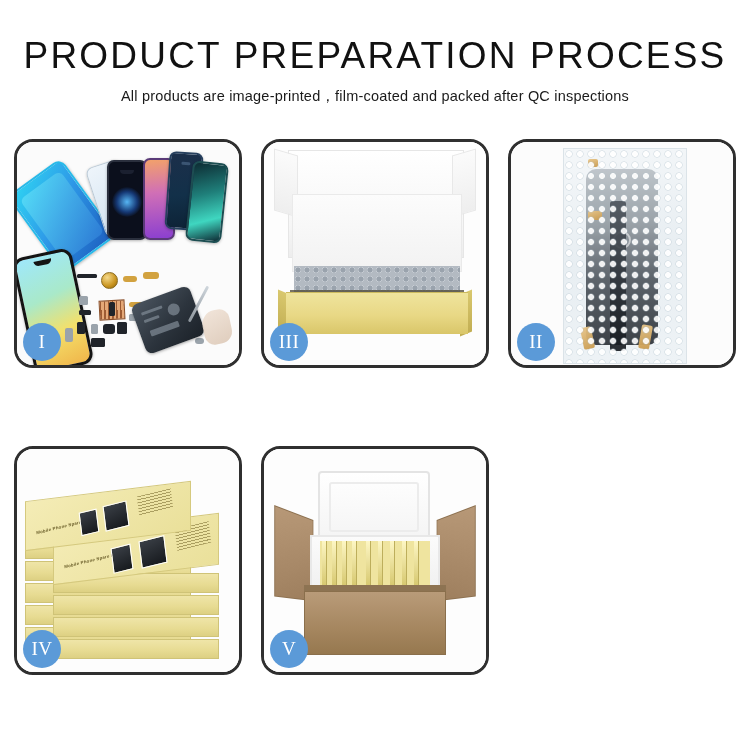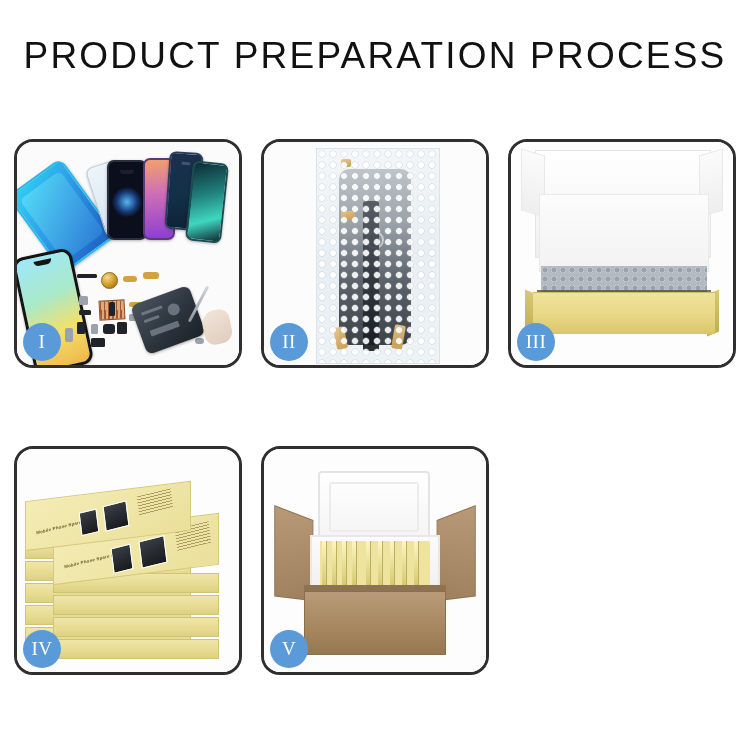--- a/index.html
+++ b/index.html
@@ -422,20 +422,21 @@
     background:#a98b66; border:1px solid #96795a; opacity:.9;
   }
 </style>
 </head>
 <body>
 
 <div id="page">
 
   <div id="header">
     <div id="title">PRODUCT PREPARATION PROCESS</div>
+    <div id="subtitle">All products are image-printed，film-coated and packed after QC inspections</div>
   </div>
 
   <div id="grid">
 
     <div class="panel">
       <div class="panel-scene p1-bg">
         <div class="phone p1-blue"></div>
         <div class="phone p1-glass"></div>
         <div class="phone p1-black"></div>
         <div class="phone p1-purple"></div>
@@ -468,47 +469,47 @@
           <i style="left:34px;top:12px;width:12px;height:12px;border-radius:50%;"></i>
           <i style="left:10px;top:30px;width:30px;height:6px;"></i>
         </div>
         <div class="p1-tweezer"></div>
         <div class="p1-hand"></div>
       </div>
       <div class="badge">I</div>
     </div>
 
     <div class="panel">
+      <div class="panel-scene p3-bg">
+        <div class="p3-lid"></div>
+        <div class="p3-lidflap-l"></div>
+        <div class="p3-lidflap-r"></div>
+        <div class="p3-foam"></div>
+        <div class="p3-bubblefill"></div>
+        <div class="p3-innerdark"></div>
+        <div class="p3-boxside-l"></div>
+        <div class="p3-boxside-r"></div>
+        <div class="p3-boxfront"></div>
+      </div>
+      <div class="badge">III</div>
+    </div>
+
+    <div class="panel">
       <div class="panel-scene p2-bg">
         <div class="p2-bag">
           <div class="p2-part"></div>
           <div class="p2-strip"></div>
           <div class="tape" style="left:24px;top:10px;width:10px;height:8px;"></div>
           <div class="tape" style="left:24px;top:62px;width:14px;height:9px;"></div>
           <div class="tape" style="left:18px;top:178px;width:11px;height:22px;transform:rotate(-12deg);"></div>
           <div class="tape" style="left:76px;top:176px;width:11px;height:24px;transform:rotate(10deg);"></div>
           <div class="p2-bubbles"></div>
         </div>
       </div>
       <div class="badge">II</div>
-    </div>
-
-    <div class="panel">
-      <div class="panel-scene p3-bg">
-        <div class="p3-lid"></div>
-        <div class="p3-lidflap-l"></div>
-        <div class="p3-lidflap-r"></div>
-        <div class="p3-foam"></div>
-        <div class="p3-bubblefill"></div>
-        <div class="p3-innerdark"></div>
-        <div class="p3-boxside-l"></div>
-        <div class="p3-boxside-r"></div>
-        <div class="p3-boxfront"></div>
-      </div>
-      <div class="badge">III</div>
     </div>
 
     <div class="panel">
       <div class="panel-scene p4-bg">
 
         <div class="kbox" style="left:8px;top:178px;width:166px;height:20px;"></div>
         <div class="kbox" style="left:8px;top:156px;width:166px;height:20px;"></div>
         <div class="kbox" style="left:8px;top:134px;width:166px;height:20px;"></div>
         <div class="kbox" style="left:8px;top:112px;width:166px;height:20px;"></div>
         <div class="kbox" style="left:8px;top:90px;width:166px;height:20px;"></div>

